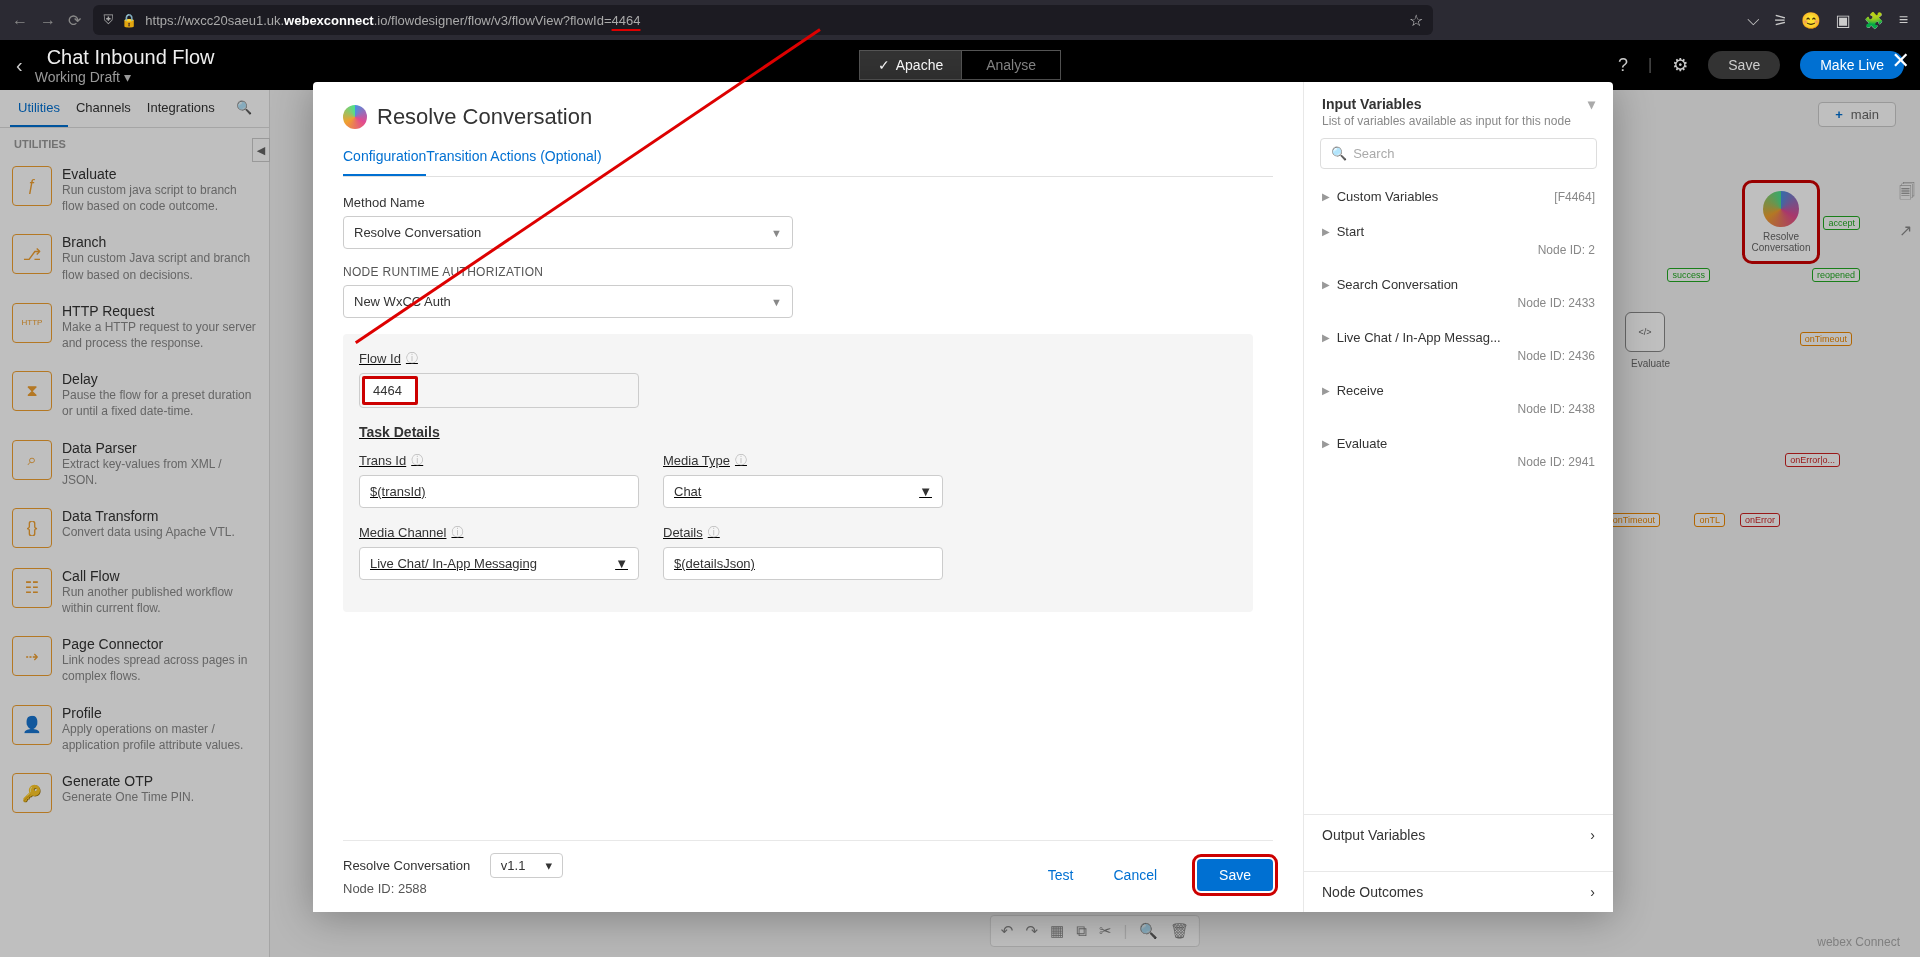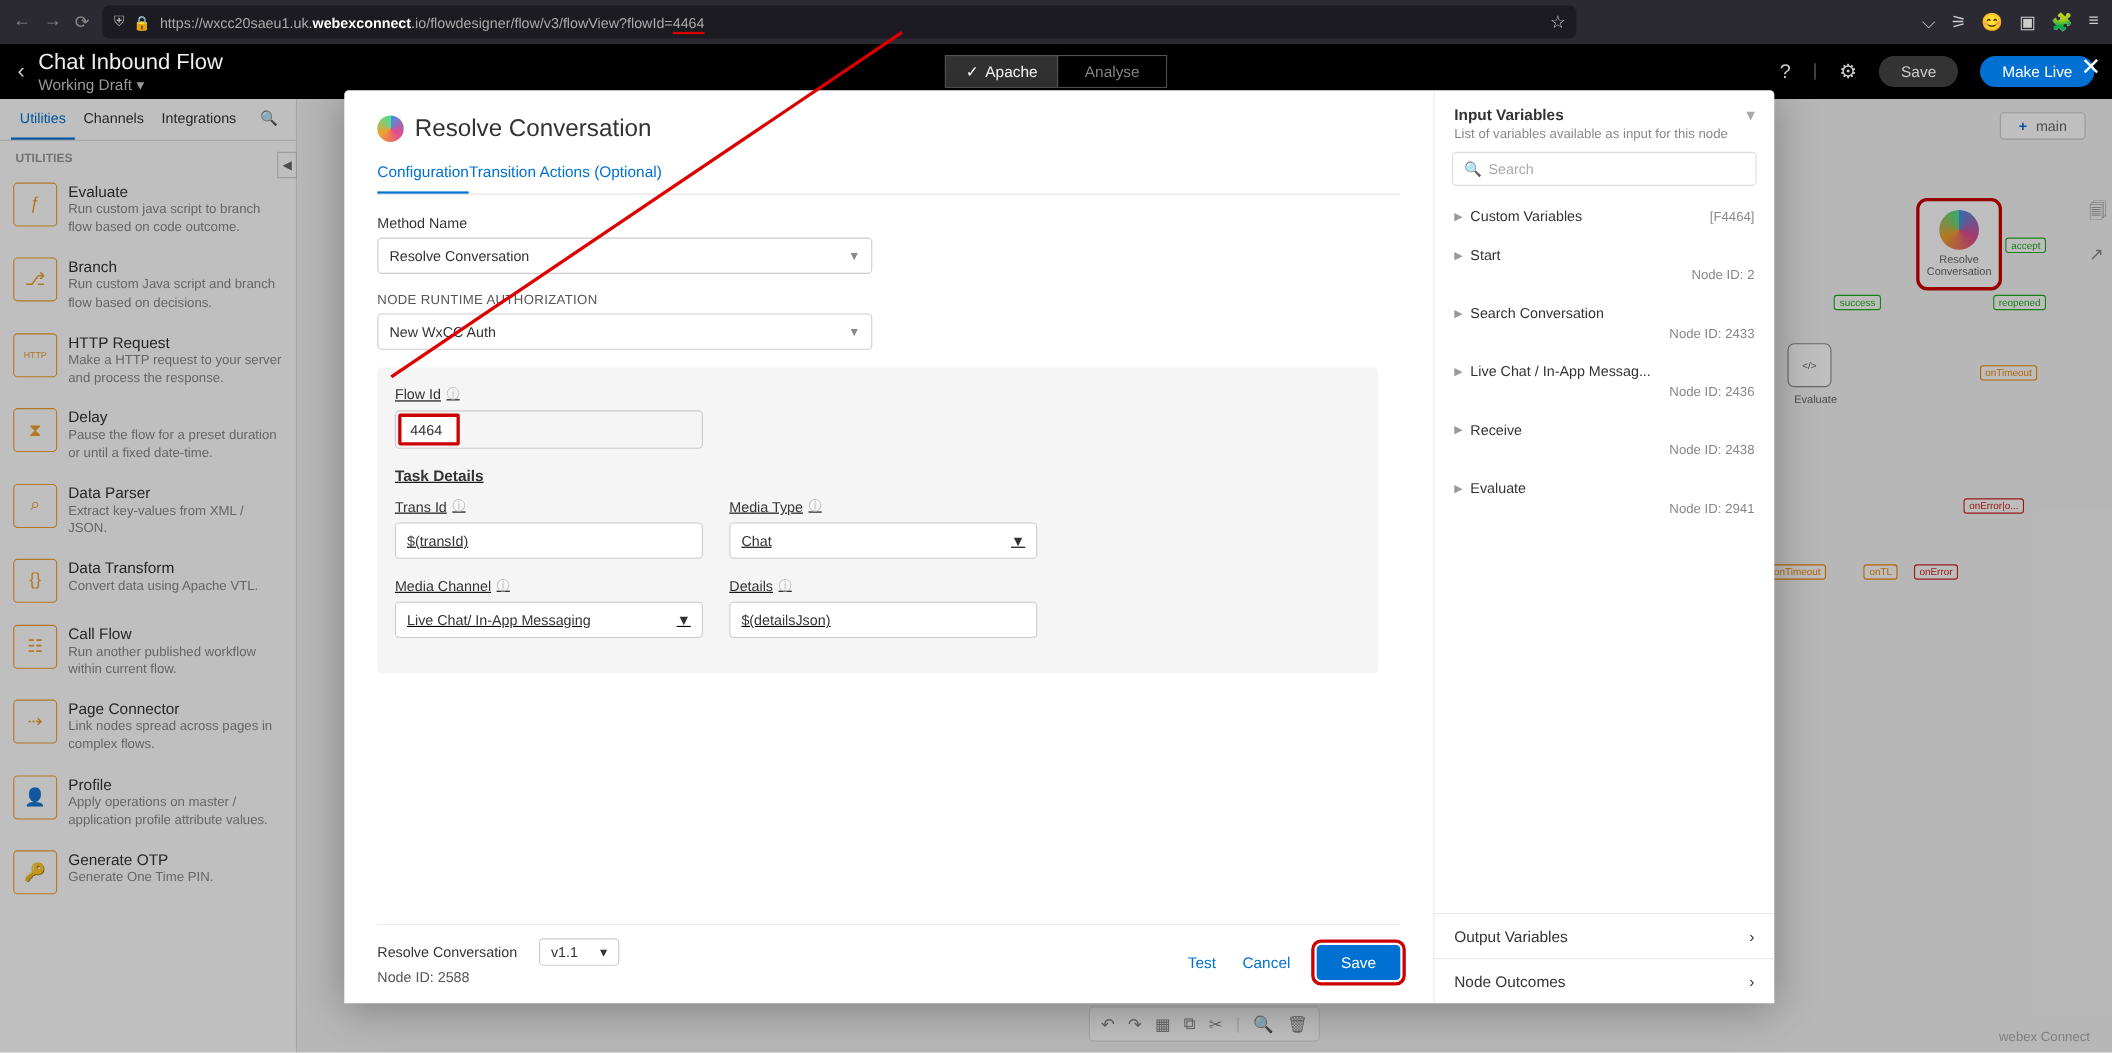--- a/index.html
+++ b/index.html
@@ -12,21 +12,21 @@
 .url-bar .shield { color: #aaa; }
 .url-bar .lock { color: #aaa; }
 .url-text b { color: #fff; }
 .url-id { text-decoration: underline; text-decoration-color: #d00; text-decoration-thickness: 2px; text-underline-offset: 4px; }
 .br-right { display: flex; align-items: center; gap: 14px; margin-left: auto; }
 .br-ico { color: #ccc; font-size: 16px; }
 
 
 .app-header { background: #000; height: 50px; display: flex; align-items: center; padding: 0 16px; color: #fff; position: relative; }
 .back-arrow { font-size: 20px; margin-right: 12px; color: #ccc; }
-.flow-title { font-size: 20px; font-weight: 400; color: #eee; }
+.flow-title { font-size: 20px; font-weight: 400; color: #eee; margin-left: 12px; }
 .flow-sub { font-size: 14px; color: #999; display: flex; align-items: center; gap: 4px; }
 .title-col { display: flex; flex-direction: column; }
 .tabs-mid { position: absolute; left: 50%; transform: translateX(-50%); display: flex; }
 .tab-build { background: #333; color: #fff; padding: 6px 18px; border: 1px solid #555; display: flex; align-items: center; gap: 6px; font-size: 14px; }
 .tab-analyse { color: #888; padding: 6px 24px; border: 1px solid #555; border-left: none; font-size: 14px; }
 .hdr-right { margin-left: auto; display: flex; align-items: center; gap: 20px; }
 .hdr-ico { color: #ccc; font-size: 18px; }
 .btn-save { background: #333; color: #ccc; border: none; border-radius: 16px; padding: 6px 20px; font-size: 14px; }
 .btn-live { background: #0070d2; color: #fff; border: none; border-radius: 16px; padding: 6px 20px; font-size: 14px; }
 .close-x { position: absolute; right: 10px; top: 8px; color: #fff; font-size: 22px; }
@@ -82,38 +82,38 @@
 .section-hdr { font-size: 14px; font-weight: 600; color: #333; margin-bottom: 12px; }
 .field-row { display: flex; gap: 24px; margin-bottom: 16px; }
 .field-col { flex: 0 0 280px; }
 .text-input { border: 1px solid #ccc; border-radius: 4px; padding: 8px 10px; font-size: 13px; width: 100%; background: #fff; color: #333; }
 .dd-sm { border: 1px solid #ccc; border-radius: 4px; padding: 8px 10px; font-size: 13px; width: 280px; background: #fff; display: flex; justify-content: space-between; color: #333; }
 
 .modal-footer { margin-top: auto; border-top: 1px solid #e8e8e8; padding: 12px 0 16px; display: flex; align-items: center; justify-content: space-between; }
 .footer-left { font-size: 13px; color: #333; }
 .footer-left .sub { color: #555; margin-top: 3px; }
 .ver-dd { border: 1px solid #ccc; border-radius: 4px; padding: 4px 10px; font-size: 13px; display: inline-flex; align-items: center; gap: 20px; margin-left: 16px; }
-.footer-right { display: flex; align-items: center; gap: 24px; }
+.footer-right { display: flex; align-items: center; gap: 40px; }
 .link-btn { color: #0070d2; font-size: 14px; background: none; border: none; cursor: pointer; }
 .save-btn { background: #0070d2; color: #fff; border: none; border-radius: 4px; padding: 8px 22px; font-size: 14px; outline: 3px solid #c00; outline-offset: 2px; }
 
 
 .modal-right { width: 310px; border-left: 1px solid #e8e8e8; display: flex; flex-direction: column; }
 .rp-header { padding: 14px 18px 10px; }
 .rp-title { font-size: 14px; font-weight: 700; color: #333; display: flex; justify-content: space-between; }
 .rp-sub { font-size: 12px; color: #888; margin-top: 2px; }
 .rp-search { margin: 0 16px 10px; border: 1px solid #ddd; border-radius: 4px; padding: 7px 10px; font-size: 13px; color: #aaa; display: flex; align-items: center; gap: 6px; }
 .var-item { padding: 10px 18px; font-size: 13px; color: #333; display: flex; align-items: center; justify-content: space-between; }
 .var-item.has-sub { flex-wrap: wrap; }
 .var-name { display: flex; align-items: center; gap: 7px; }
 .var-name .tri { color: #999; font-size: 10px; }
 .var-meta { font-size: 12px; color: #888; }
 .var-sub { width: 100%; text-align: right; font-size: 12px; color: #888; margin-top: 4px; padding-left: 16px; }
 .rp-footer-item { border-top: 1px solid #e8e8e8; padding: 12px 18px; font-size: 14px; color: #333; display: flex; justify-content: space-between; align-items: center; margin-top: auto; }
-.rp-footer-item + .rp-footer-item { margin-top: 0; }
+.rp-footer-item + .rp-footer-item { margin-top: 16px; }
 
 .annotation-line { position: absolute; border-top: 3px solid #d00; transform-origin: left center; z-index: 50; }
 </style>
 </head>
 <body>
 
 <div class="browser-bar">
   <span class="nav-btn">←</span>
   <span class="nav-btn">→</span>
   <span class="nav-btn">⟳</span>

